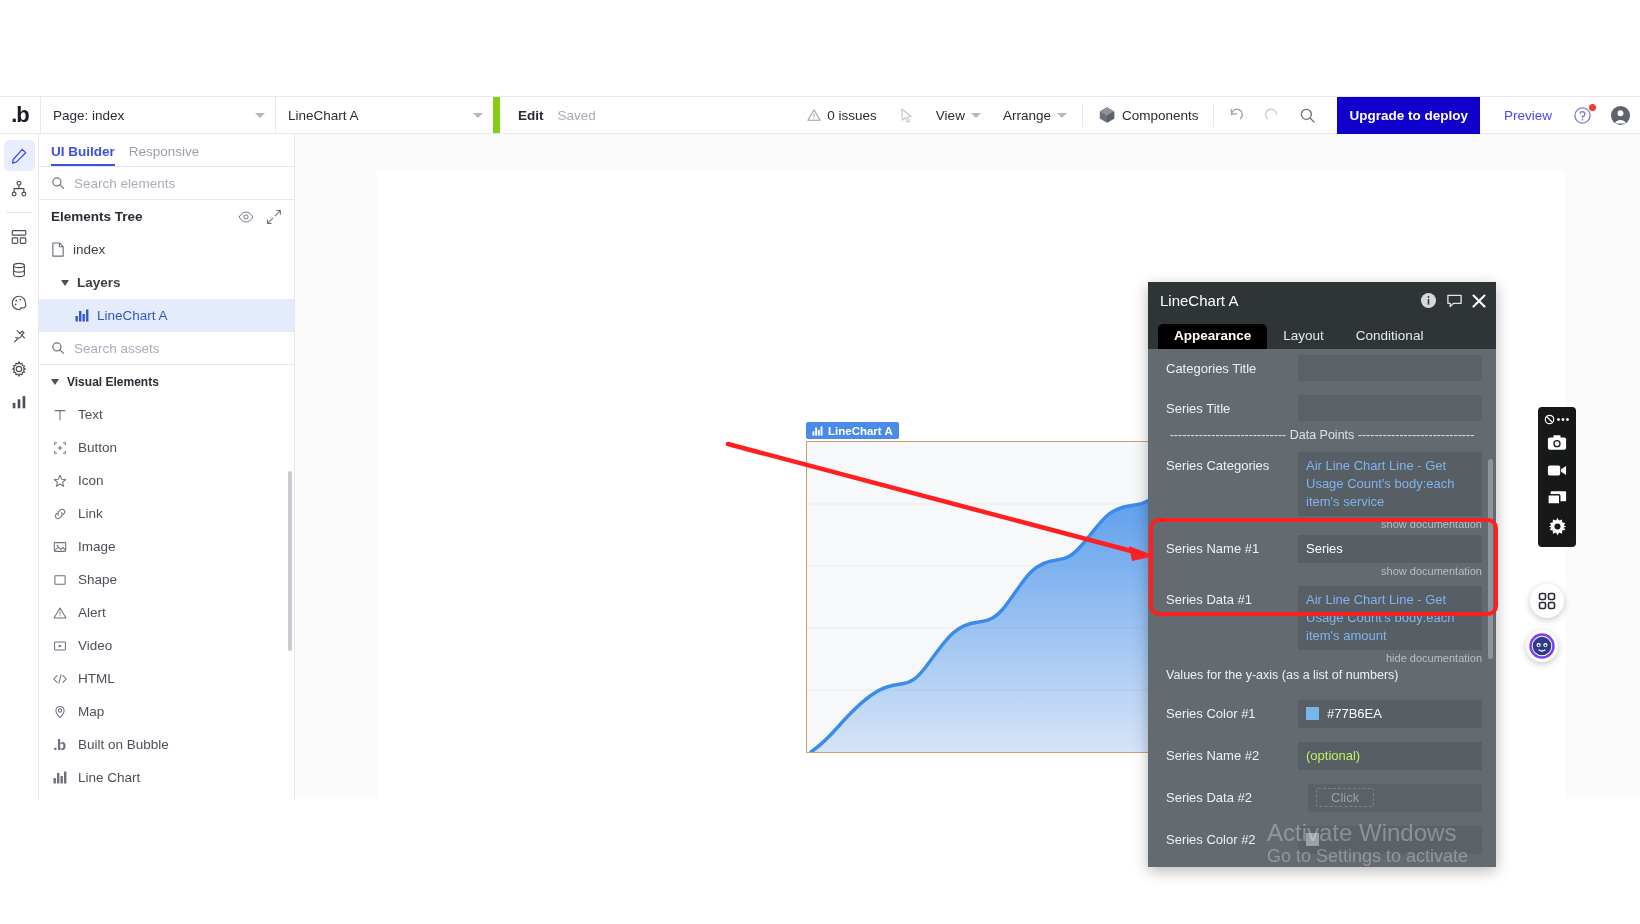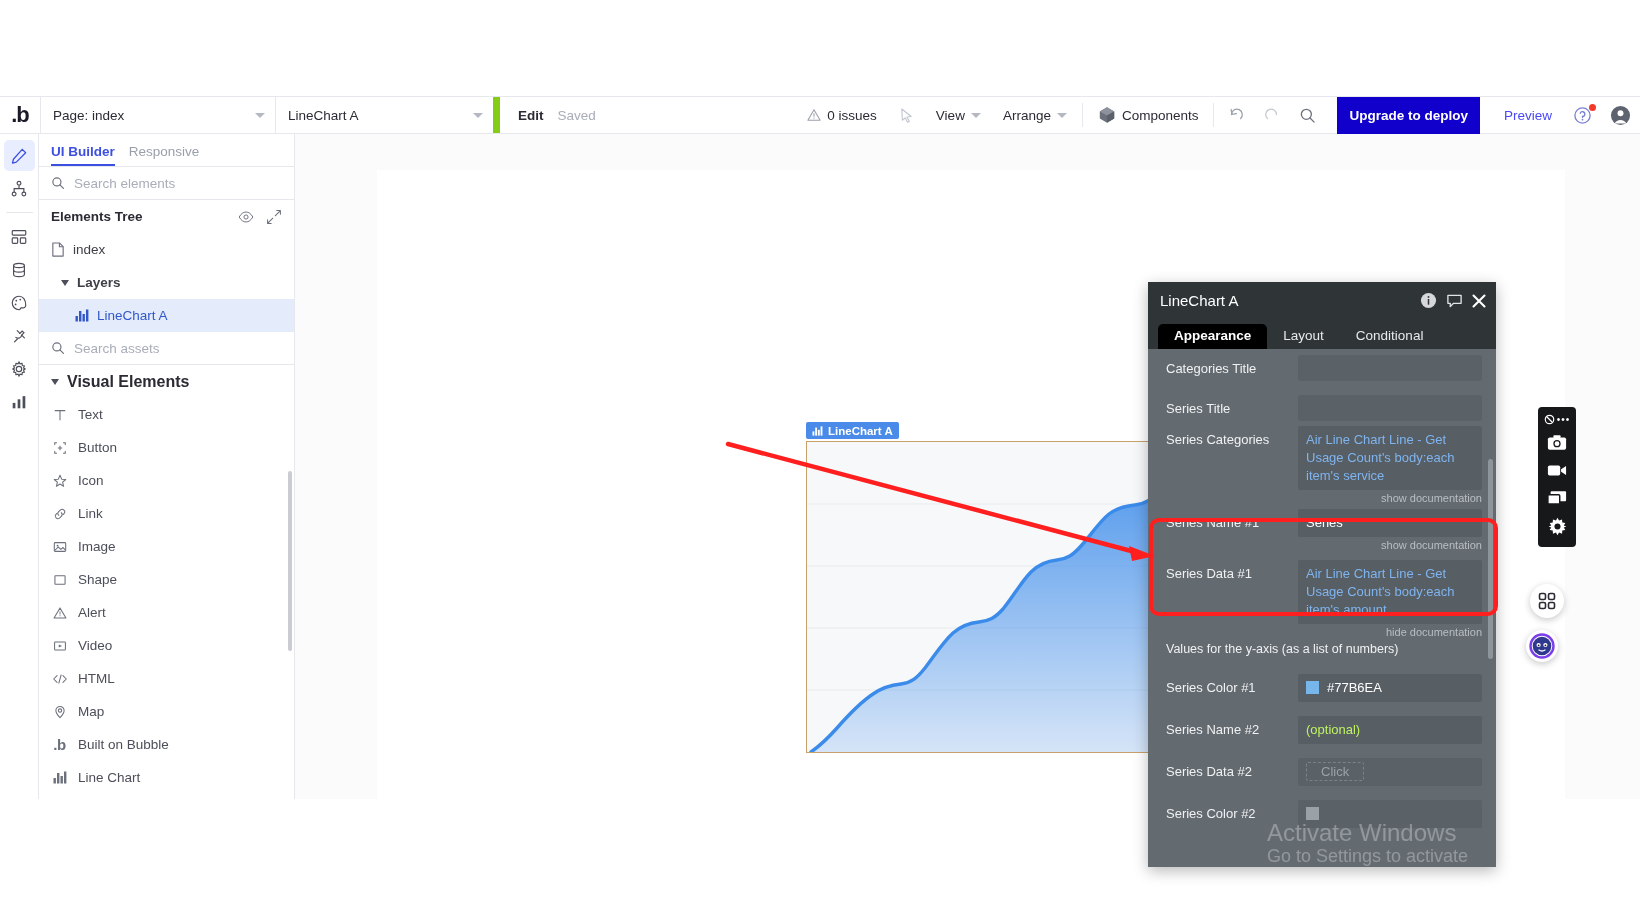--- a/index.html
+++ b/index.html
@@ -94,21 +94,21 @@
     display:flex; align-items:center; gap:8px;
     height:33px; padding:0 12px; font-size:13.5px; color:#3d4047; cursor:pointer;
   }
   .tree-row.indent1 { padding-left:22px; font-weight:700; }
   .tree-row.indent2 { padding-left:36px; }
   .tree-row.selected { background:#e4ecfb; color:#3257c8; }
   .tri { width:0;height:0;border-left:4.5px solid transparent;border-right:4.5px solid transparent;border-top:6px solid #4c4f59; }
   .lp-list { flex:1; overflow:hidden; position:relative; }
   .velem-head {
     display:flex; align-items:center; gap:8px; height:33px; padding:0 12px;
-    font-weight:700; font-size:16px; color:#2b2b35;
+    font-weight:700; font-size:12px; color:#2b2b35;
   }
   .velem-row {
     display:flex; align-items:center; gap:10px; height:33px; padding:0 12px;
     font-size:13.5px; color:#4c4f59; cursor:pointer;
   }
   .velem-row .ic { width:17px; display:flex; justify-content:center; color:#6b707c; }
   .lp-scroll {
     position:absolute; right:2px; top:106px; width:4px; height:180px;
     background:#c9ccd3; border-radius:2px;
   }
@@ -677,20 +677,21 @@
       <div class="pe-row" style="padding-top:0;">
         <div class="pe-label">Categories Title</div>
         <div class="pe-field blank"></div>
       </div>
 
       <div class="pe-row" style="padding-top:14px;">
         <div class="pe-label">Series Title</div>
         <div class="pe-field blank"></div>
       </div>
 
+      <div class="pe-sep">---------------------------- Data Points ----------------------------</div>
 
       <div class="pe-row">
         <div class="pe-label">Series Categories</div>
         <div class="pe-field link">Air Line Chart Line - Get Usage Count's body:each item's service</div>
       </div>
       <div class="pe-doc">show documentation</div>
 
       <div class="pe-row">
         <div class="pe-label">Series Name #1</div>
         <div class="pe-field white">Series</div>
@@ -709,21 +710,21 @@
         <div class="pe-field white">
           <span class="swatch"></span><span>#77B6EA</span>
         </div>
       </div>
 
       <div class="pe-row" style="padding-top:14px;">
         <div class="pe-label">Series Name #2</div>
         <div class="pe-field placeholder">(optional)</div>
       </div>
 
-      <div class="pe-row" style="padding-top:14px;">
+      <div class="pe-row" style="padding-top:14px;gap:10px;">
         <div class="pe-label">Series Data #2</div>
         <div class="pe-field" style="background:#5a6167;">
           <span class="clickbox-inner" style="color:#9aa1a7;border:1px dashed #7b838a;padding:1px 14px;border-radius:2px;">Click</span>
         </div>
       </div>
 
       <div class="pe-row" style="padding-top:14px;">
         <div class="pe-label">Series Color #2</div>
         <div class="pe-field" style="background:#5a6167;">
           <span class="swatch" style="background:#9aa1a7;"></span>

